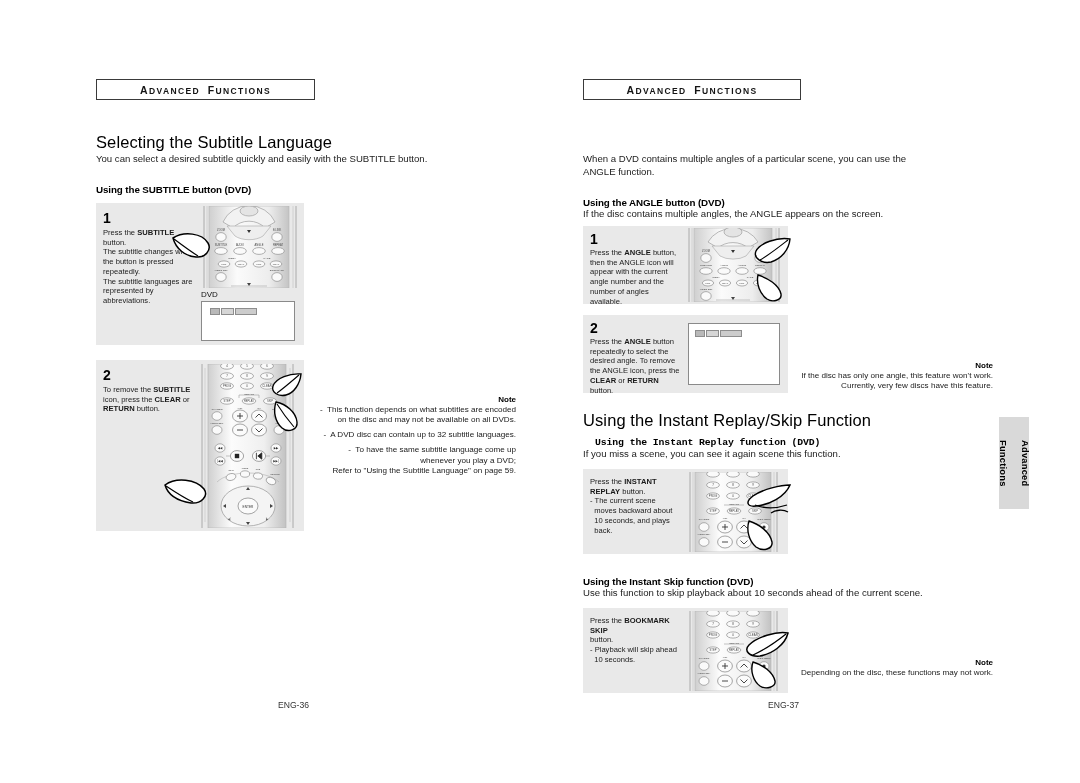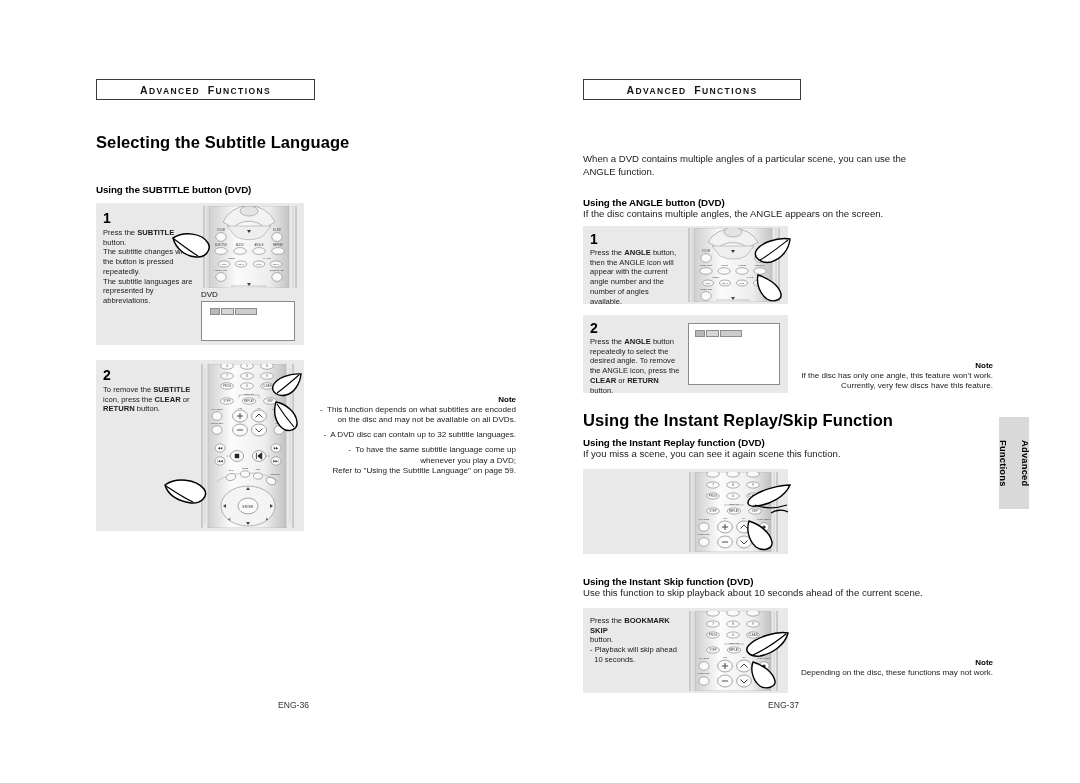--- a/index.html
+++ b/index.html
@@ -28,21 +28,21 @@
     background:#fff;
     box-sizing:border-box;
   }
   .tag-left{left:0px;width:219px;}
   .tag-right{left:0px;width:218px;}
   .chapter-tag .sc{font-size:10.5px;}
 
   
   h1.sec-title{
     position:absolute;margin:0;padding:0;
-    font-size:16.5px;font-weight:bold;letter-spacing:0.1px;
+    font-size:16.5px;font-weight:normal;letter-spacing:0.1px;
     color:#000;
   }
   .intro{
     position:absolute;margin:0;
     font-size:9.6px;line-height:12.6px;color:#222;
     width:400px;
   }
   h2.sub-title{
     position:absolute;margin:0;
     font-size:9.8px;font-weight:bold;color:#000;letter-spacing:-0.1px;
@@ -116,20 +116,21 @@
 <div class="page">
 
   <div class="col col-left">
 
     <div class="chapter-tag tag-left">
       <span><span class="sc">A</span>DVANCED&nbsp;&nbsp;<span class="sc">F</span>UNCTIONS</span>
     </div>
 
     <h1 class="sec-title" style="top:133px;left:0;">Selecting the Subtitle Language</h1>
 
+    <p class="intro" style="top:153px;left:0;">You can select a desired subtitle quickly and easily with the SUBTITLE button.</p>
 
     <h2 class="sub-title" style="top:184px;left:0;">Using the SUBTITLE button (DVD)</h2>
 
     <div class="stepbox" style="top:203px;left:0;width:208px;height:142px;">
       <div class="step-num" style="top:8px;left:7px;">1</div>
       <div class="step-text" style="top:25px;left:7px;width:94px;">
         <span>Press the <b>SUBTITLE</b></span><br>
         <span>button.</span><br>
         <span>The subtitle changes when</span><br>
         <span>the button is pressed</span><br>
@@ -462,24 +463,32 @@
         </div>
       </div>
     </div>
 
     <div class="note" style="top:361px;left:210px;width:200px;">
       <div class="note-title">Note</div>
       <p class="note-body">If the disc has only one angle, this feature won't work. Currently, very few discs have this feature.</p>
     </div>
 
     <h1 class="sec-title" style="top:411px;left:0;">Using the Instant Replay/Skip Function</h1>
-    <h2 class="sub-title" style="top:437px;left:0;">Using the Instant Replay function (DVD)</h2>
+    <h2 class="sub-title" style="top:437px;left:12px;font-family:Liberation Mono, monospace;">Using the Instant Replay function (DVD)</h2>
     <p class="sub-desc" style="top:448px;left:0;">If you miss a scene, you can see it again scene this function.</p>
 
     <div class="stepbox" style="top:469px;left:0;width:205px;height:85px;">
+      <div class="step-text" style="top:8px;left:7px;width:96px;">
+        <span>Press the <b>INSTANT</b></span><br>
+        <span><b>REPLAY</b> button.</span><br>
+        <span class="dash-item">- The current scene</span>
+        <span class="dash-item">&nbsp;&nbsp;moves backward about</span>
+        <span class="dash-item">&nbsp;&nbsp;10 seconds, and plays</span>
+        <span class="dash-item">&nbsp;&nbsp;back.</span>
+      </div>
       <div class="remote" style="top:3px;left:103px;width:98px;height:80px;">
         <svg width="98" height="80" viewBox="0 0 98 80" xmlns="http://www.w3.org/2000/svg">
           <defs>
             <linearGradient id="lg4" x1="0" y1="0" x2="1" y2="0">
               <stop offset="0" stop-color="#cfcfcf"></stop>
                 <stop offset="0.32" stop-color="#fcfcfc"></stop>
               <stop offset="0.74" stop-color="#efefef"></stop>
                 <stop offset="1" stop-color="#c2c2c2"></stop>
             </linearGradient>
           </defs>

